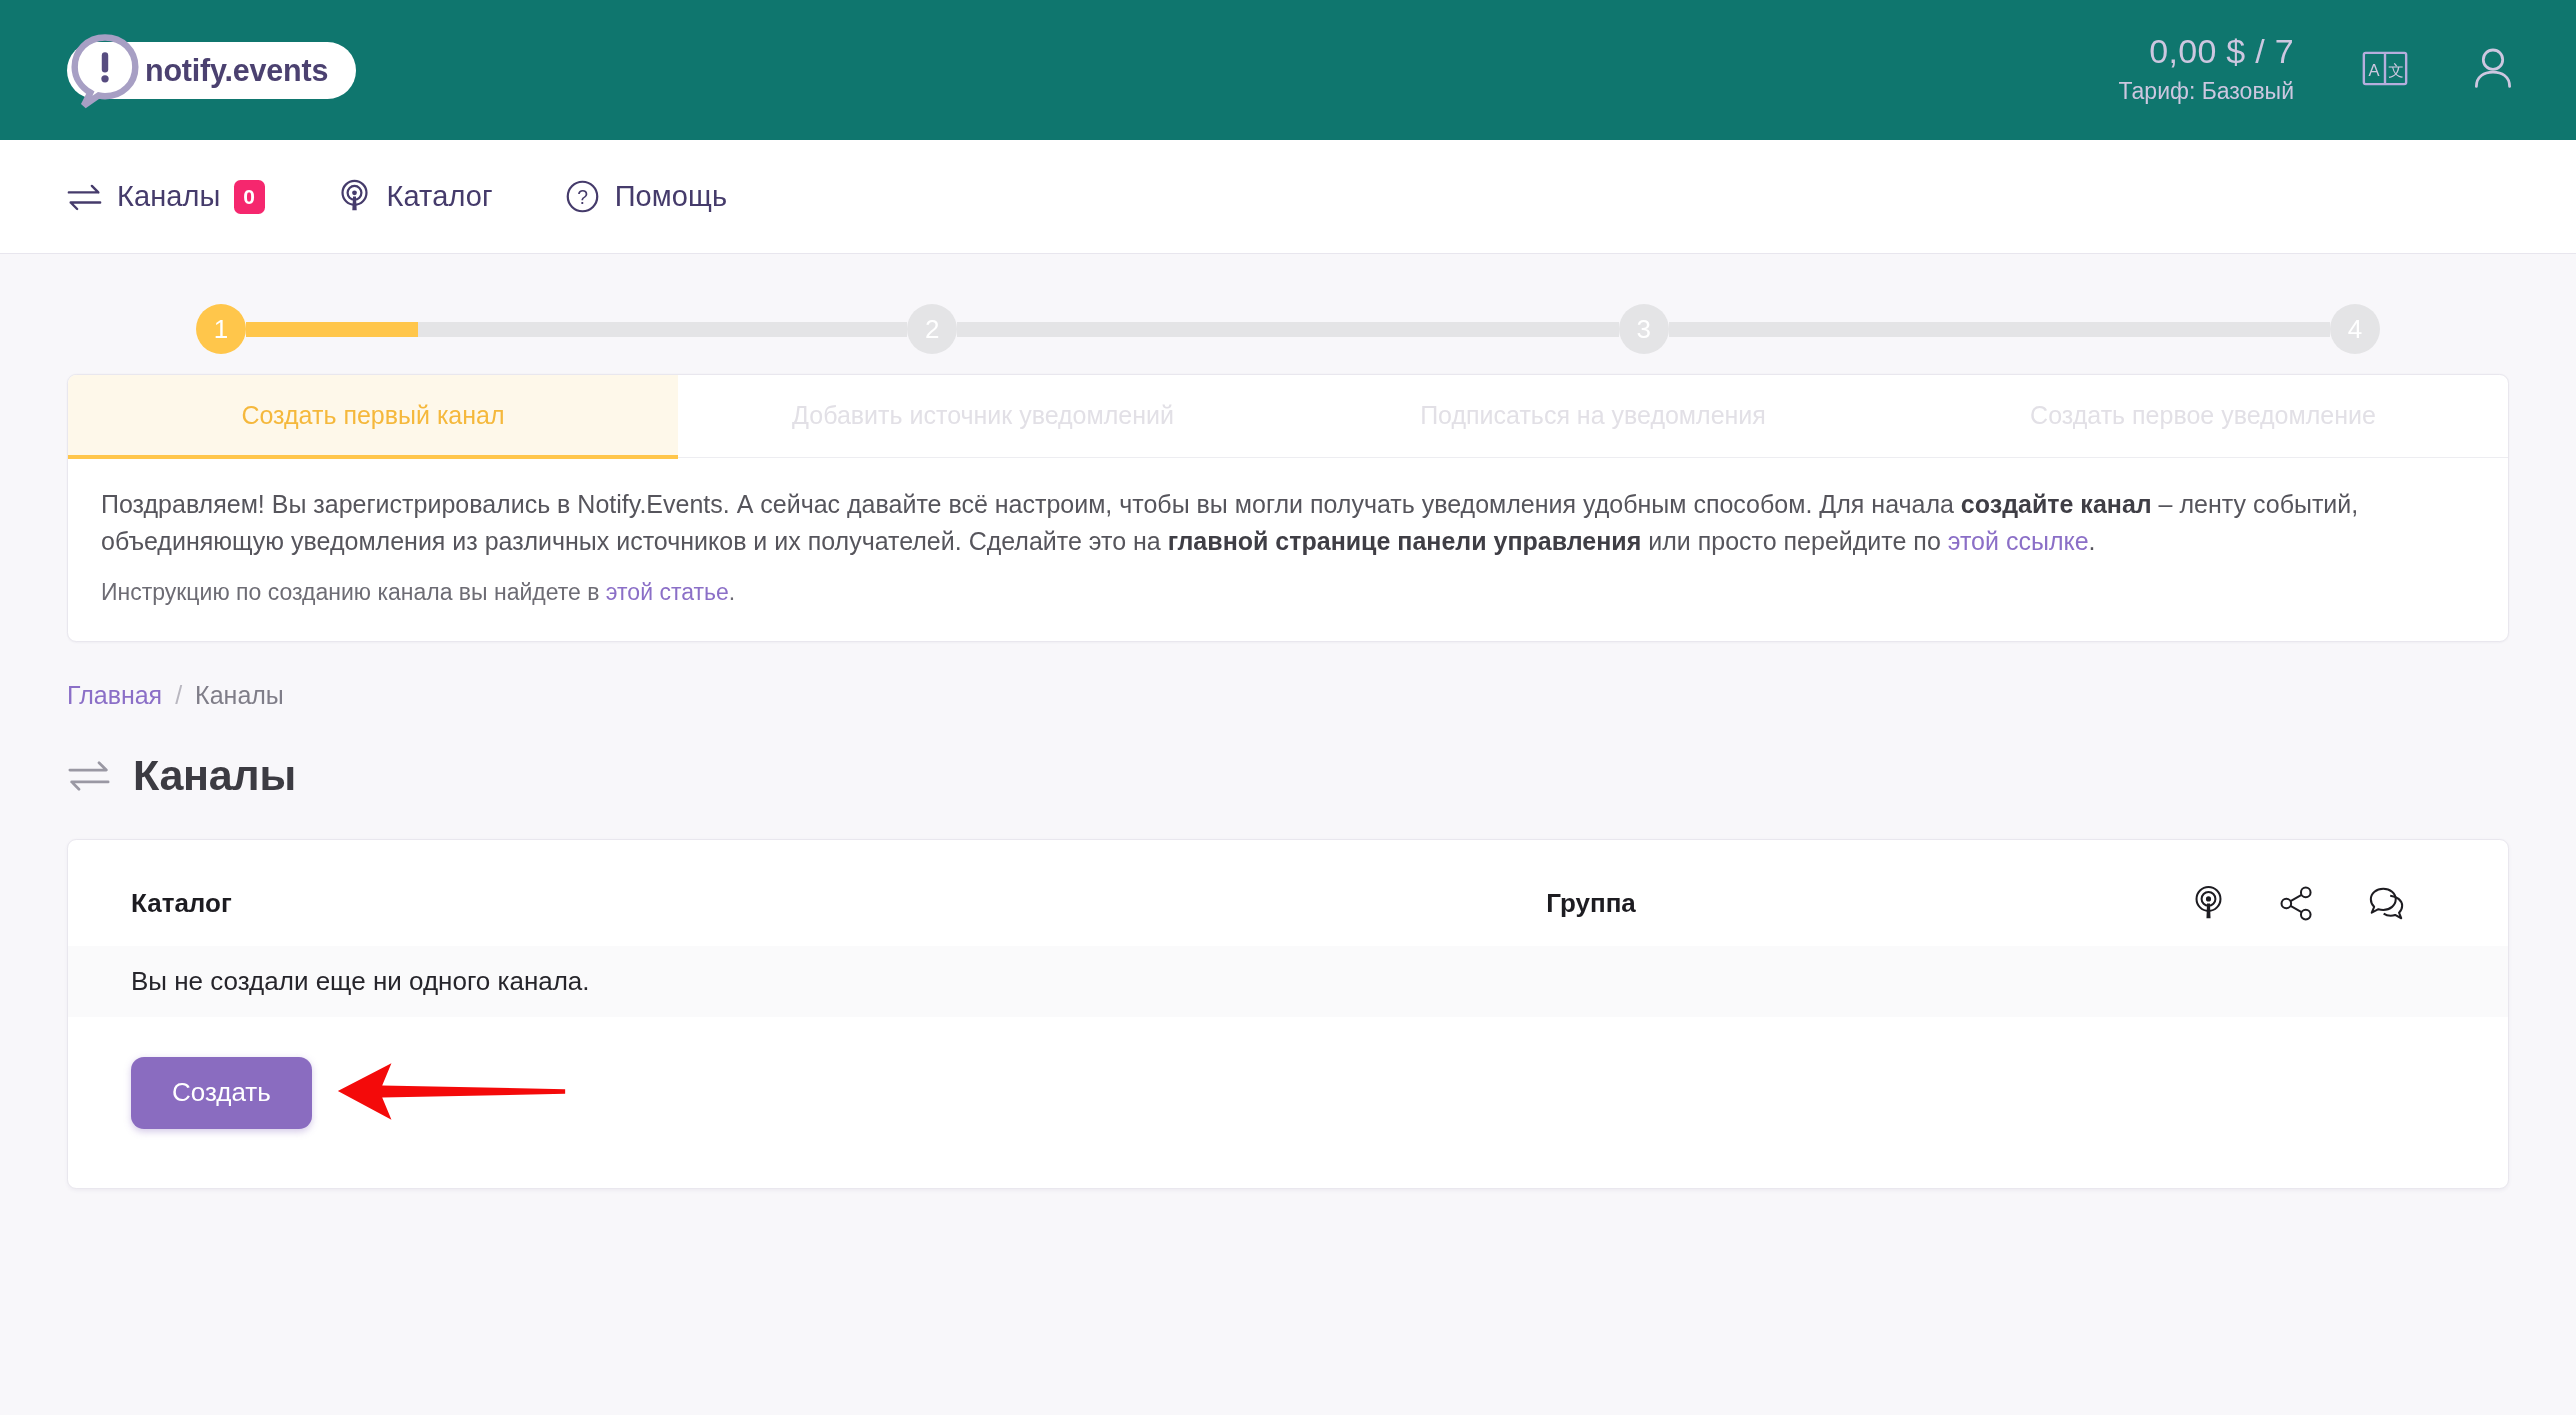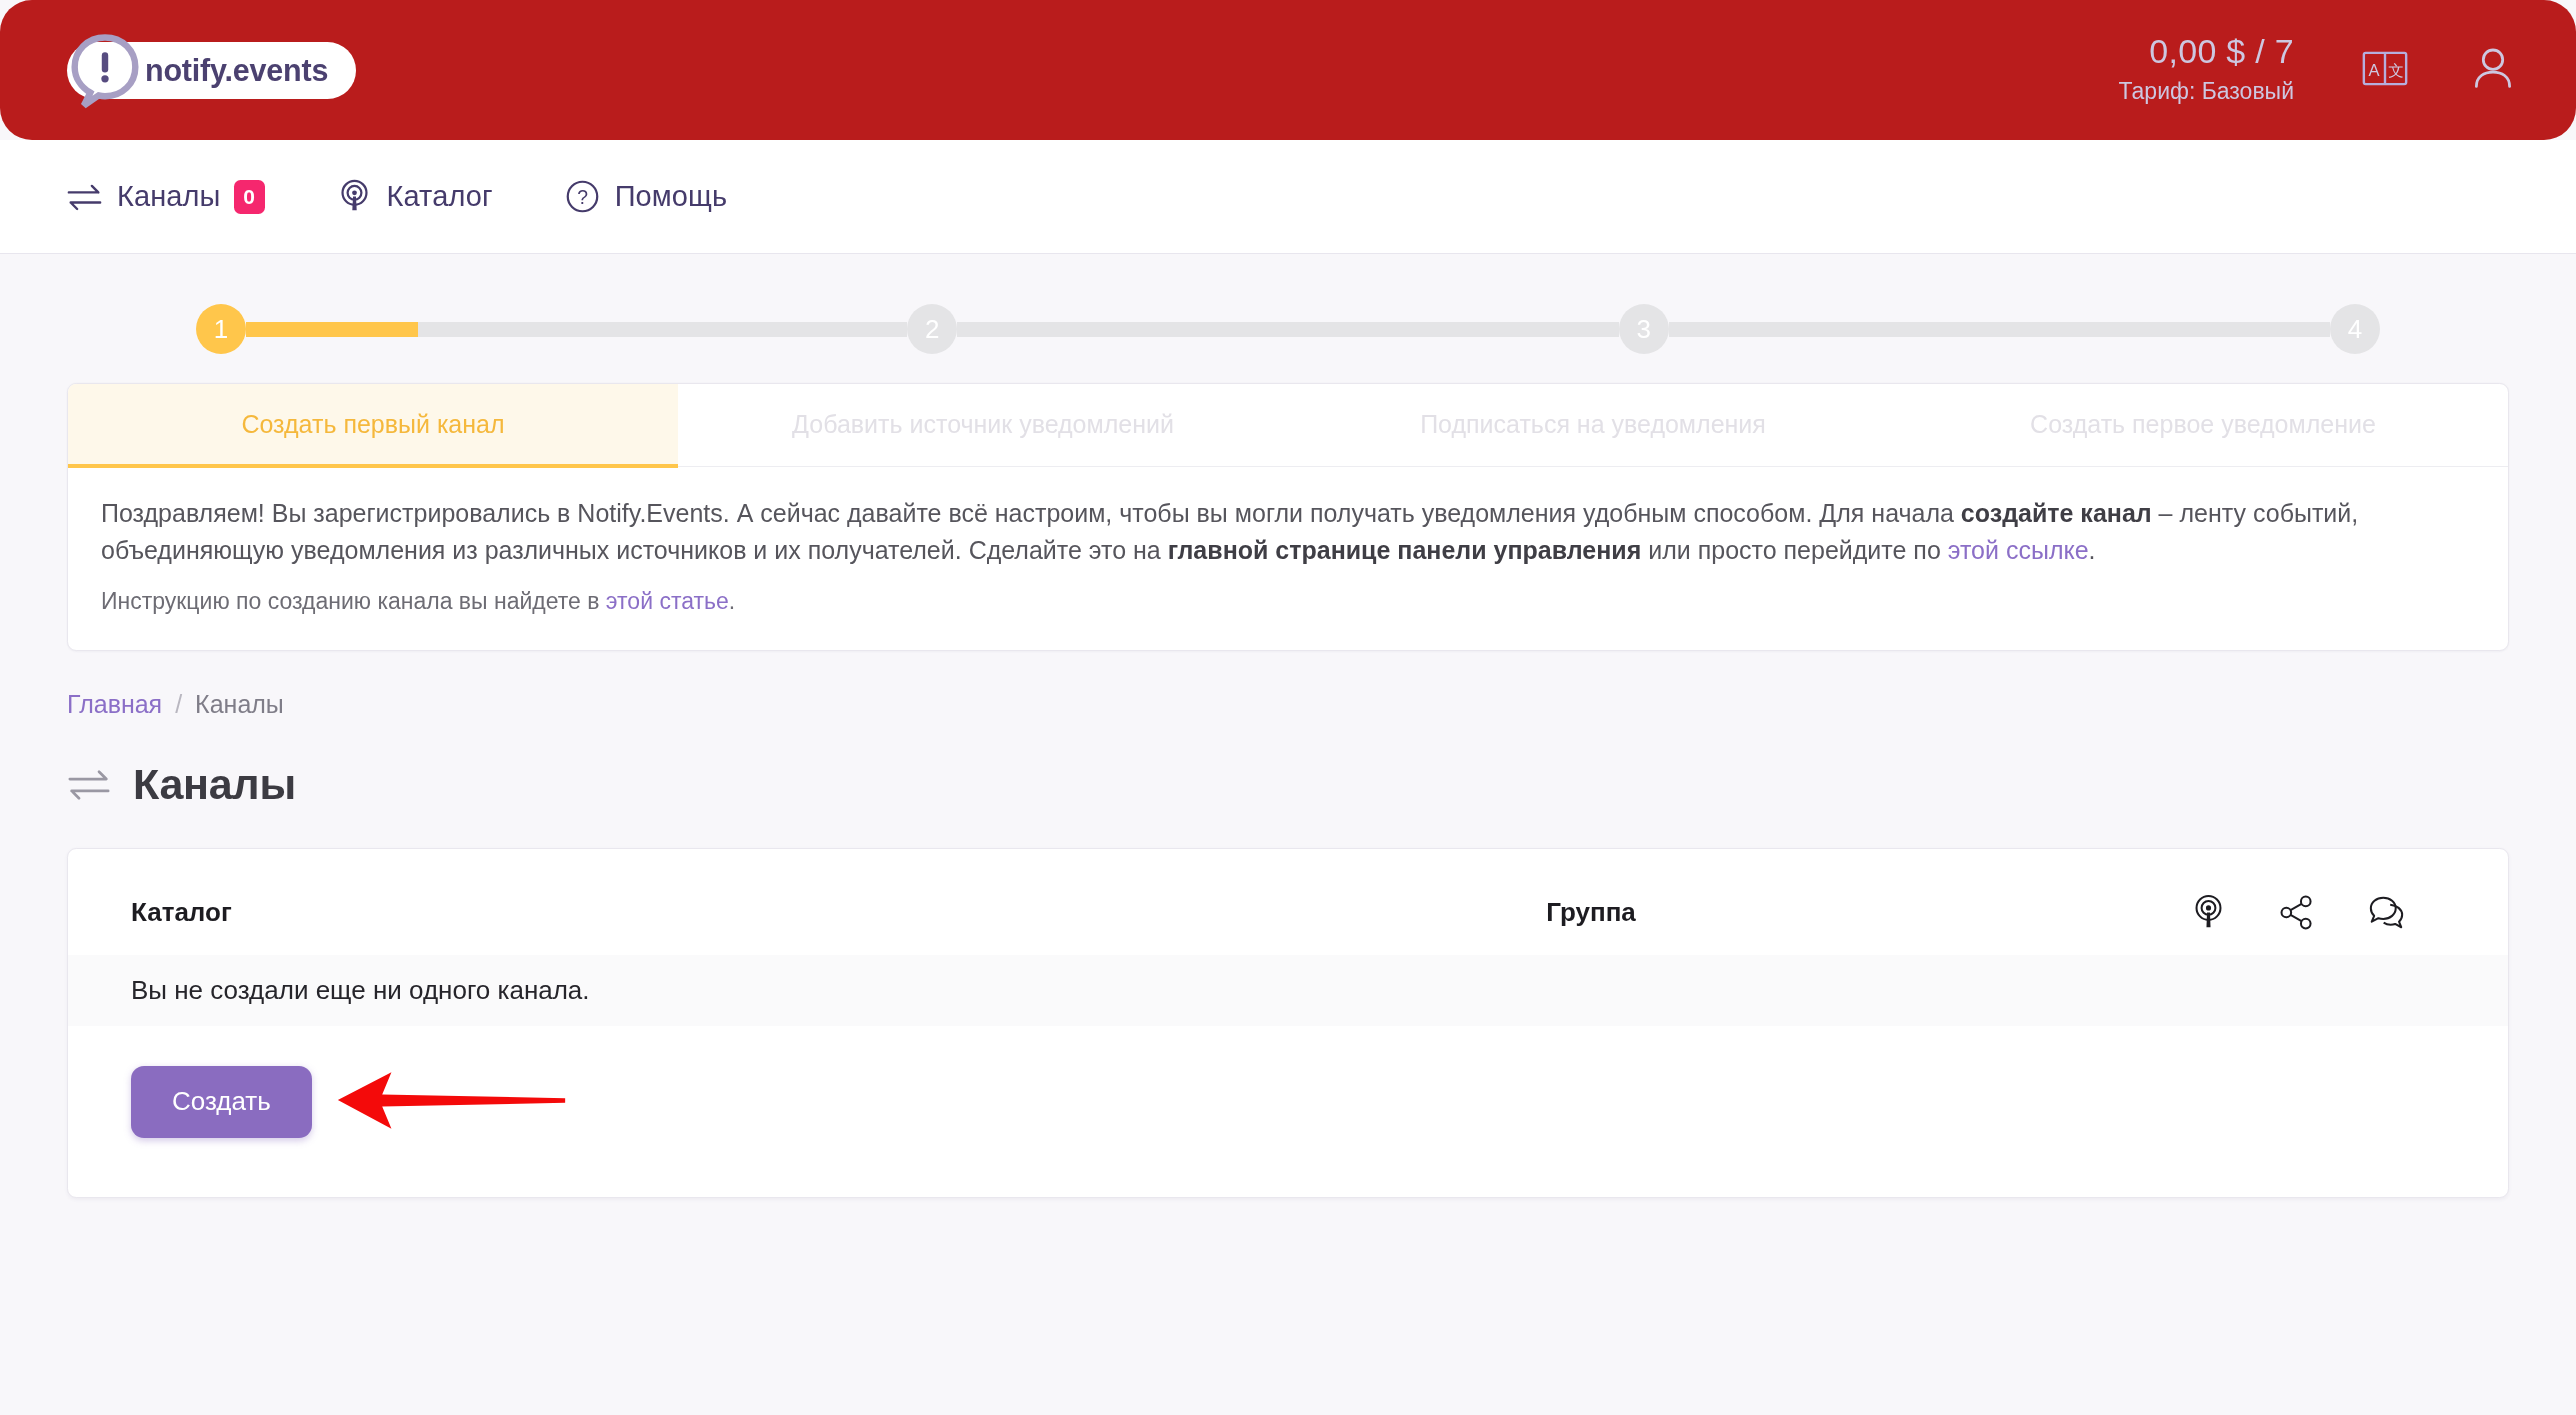--- a/index.html
+++ b/index.html
@@ -6,26 +6,25 @@
   html, body {
     width: 2576px; height: 1416px;
     background: #f8f7fa;
     font-family: "Liberation Sans", sans-serif;
     overflow: hidden;
   }
 
   
   .header {
     height: 140px;
-    background: #b91c1c;
+    background: #0f766e;
     display: flex;
     align-items: center;
     padding: 0 59px 0 67px;
     position: relative;
-    border-radius: 32px;
   }
   .logo-wrap { display: flex; align-items: center; }
   .logo-badge {
     position: relative;
     display: flex;
     align-items: center;
     height: 57px;
   }
   .logo-pill {
     background: #ffffff;
@@ -145,21 +144,21 @@
     background: #ffc64b;
   }
 
   
   .panel {
     background: #ffffff;
     border: 0.9px solid #e9e7ee;
     border-radius: 9.2px;
     box-shadow: 0 0.9px 1.8px rgba(80,70,120,.05);
     overflow: hidden;
-    margin-top: 27px;
+    margin-top: 18px;
   }
   .tabs {
     display: flex;
     border-bottom: 1.8px solid #ededf1;
   }
   .tab {
     flex: 1 1 0;
     text-align: center;
     font-size: 25px;
     padding: 26px 9.2px 25px;

